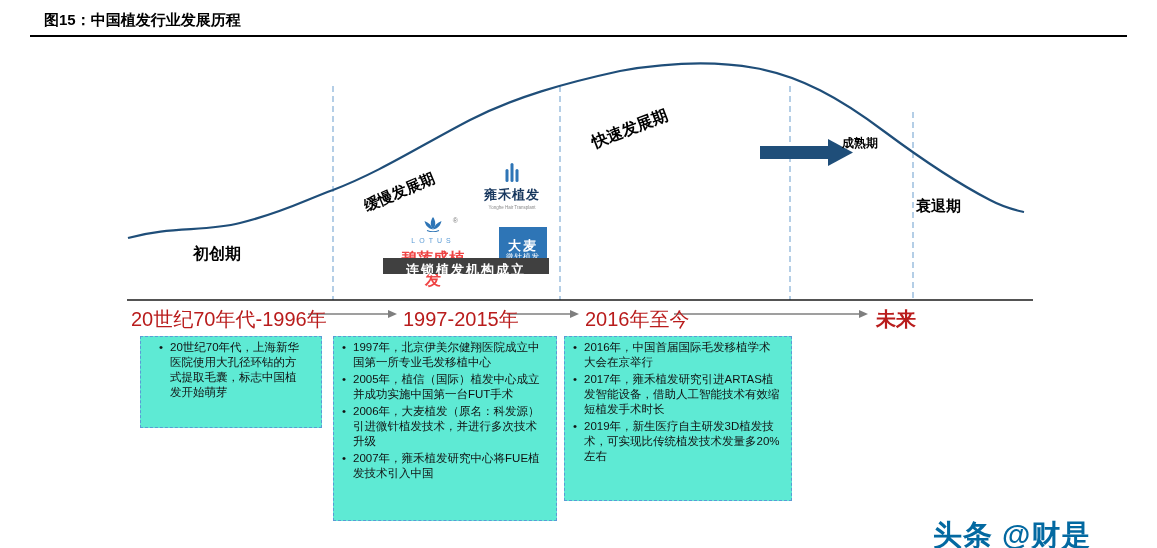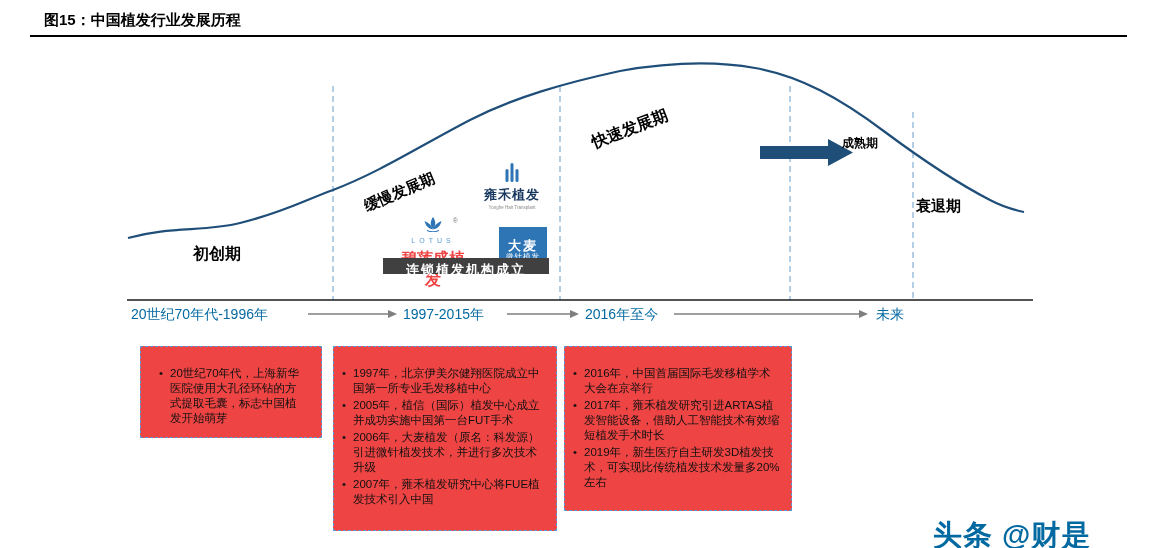--- a/index.html
+++ b/index.html
@@ -41,26 +41,26 @@
   .logo-damai .dm-1 { font-size:13px; font-weight:bold; line-height:14px; letter-spacing:2px; }
   .logo-damai .dm-2 { font-size:7.5px; letter-spacing:1px; line-height:8px; }
   .logo-damai .dm-micro { width:80%; margin:2px auto 0; height:2px; background:rgba(255,255,255,.65); }
 
   .chain-box {
     position:absolute; left:383px; top:258px; width:166px; height:16px;
     background:#404040; color:#fff; font-size:13px; font-weight:bold;
     letter-spacing:2px; text-align:center; line-height:23px;
   }
 
-  .tl-label { position:absolute; top:306px; font-size:14px; color:#0369a1; white-space:nowrap; }
-  .tl-1 { left:131px; } .tl-2 { left:403px; } .tl-3 { left:585px; } .tl-4 { left:876px; }
+  .tl-label { position:absolute; top:306px; font-size:20px; color:#b91c1c; white-space:nowrap; }
+  .tl-1 { left:131px; } .tl-2 { left:403px; } .tl-3 { left:585px; } .tl-4 { left:876px;font-weight:bold; }
 
   .event-box {
-    position:absolute; border:1px dashed #5b9bd5; background:#ef4444;
-    padding:19px 10px 6px 8px; font-size:11.5px; line-height:15px; color:#111;margin-top:10px;
+    position:absolute; border:1px dashed #5b9bd5; background:#5eead4;
+    padding:3px 10px 6px 8px; font-size:11.5px; line-height:15px; color:#111;
   }
   .ev-1 { left:140px; top:336px; width:182px; height:92px;  padding-left:18px; padding-right:20px; }
   .ev-2 { left:333px; top:336px; width:224px; height:185px; }
   .ev-3 { left:564px; top:336px; width:228px; height:165px; }
   .event-box ul { list-style:none; }
   .event-box li { position:relative; padding-left:11px; margin-bottom:2px; }
   .event-box li::before { content:"•"; position:absolute; left:0; top:0; }
 
   .watermark {
     position:absolute; left:933px; top:516px; font-size:29px; font-weight:600;

